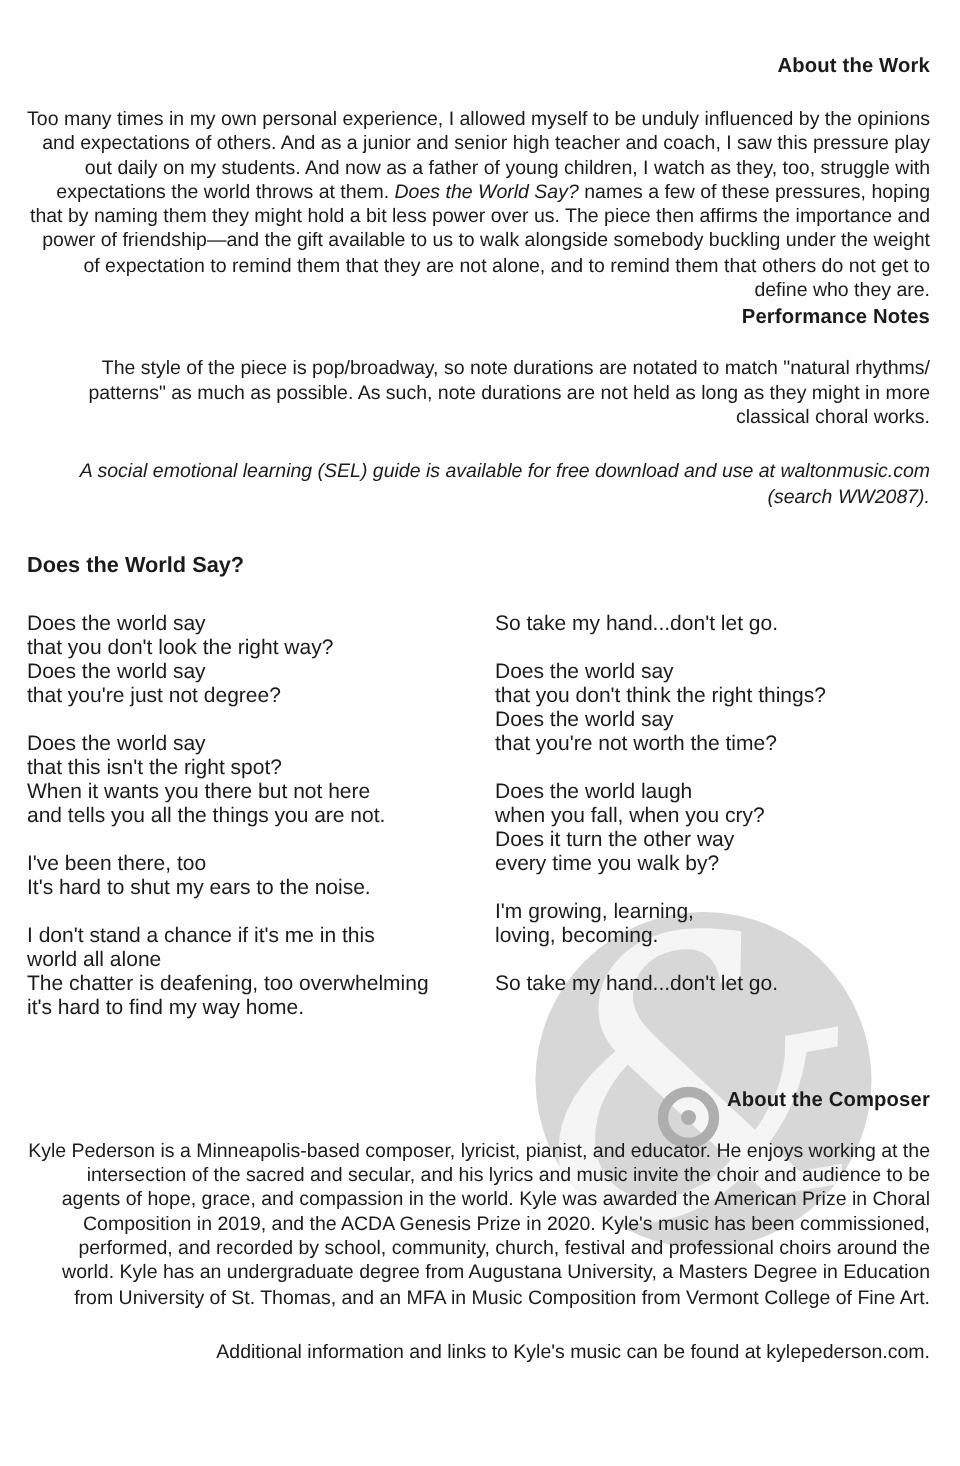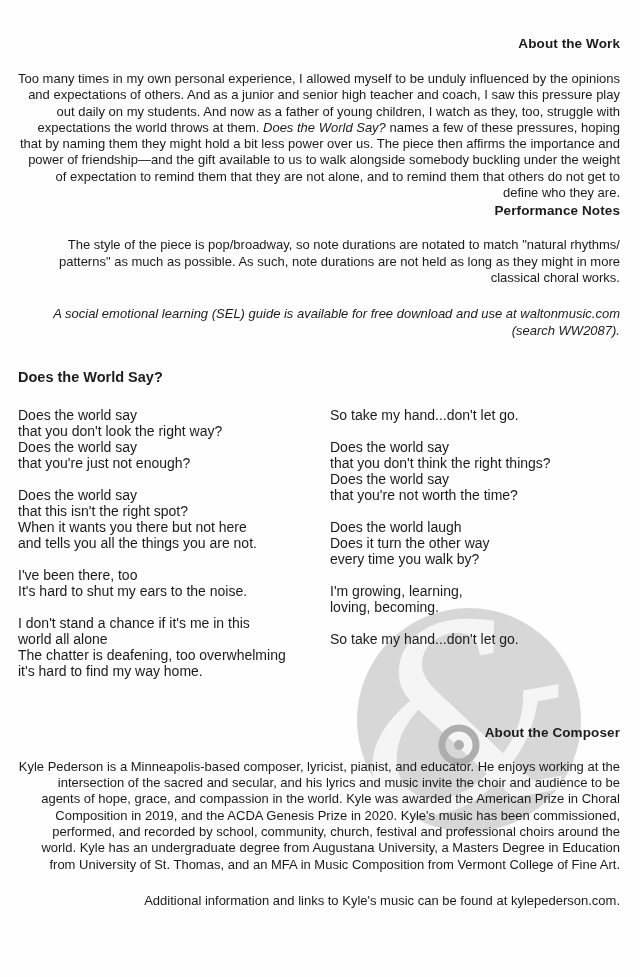--- a/index.html
+++ b/index.html
@@ -109,21 +109,21 @@
     <p class="body-text sel-note">A social emotional learning (SEL) guide is available for free download and use at waltonmusic.com (search WW2087).</p>
 
     <div class="lyrics-heading">Does the World Say?</div>
 
     <div class="lyrics-columns">
       <div class="lyrics-col-left">
           <div class="stanza">
             <div class="lyric-line">Does the world say</div>
             <div class="lyric-line">that you don't look the right way?</div>
             <div class="lyric-line">Does the world say</div>
-            <div class="lyric-line">that you're just not enough?</div>
+            <div class="lyric-line">that you're just not degree?</div>
           </div>
           <div class="stanza">
             <div class="lyric-line">Does the world say</div>
             <div class="lyric-line">that this isn't the right spot?</div>
             <div class="lyric-line">When it wants you there but not here</div>
             <div class="lyric-line">and tells you all the things you are not.</div>
           </div>
           <div class="stanza">
             <div class="lyric-line">I've been there, too</div>
             <div class="lyric-line">It's hard to shut my ears to the noise.</div>
@@ -140,20 +140,21 @@
             <div class="lyric-line">So take my hand...don't let go.</div>
           </div>
           <div class="stanza">
             <div class="lyric-line">Does the world say</div>
             <div class="lyric-line">that you don't think the right things?</div>
             <div class="lyric-line">Does the world say</div>
             <div class="lyric-line">that you're not worth the time?</div>
           </div>
           <div class="stanza">
             <div class="lyric-line">Does the world laugh</div>
+            <div class="lyric-line">when you fall, when you cry?</div>
             <div class="lyric-line">Does it turn the other way</div>
             <div class="lyric-line">every time you walk by?</div>
           </div>
           <div class="stanza">
             <div class="lyric-line">I'm growing, learning,</div>
             <div class="lyric-line">loving, becoming.</div>
           </div>
           <div class="stanza">
             <div class="lyric-line">So take my hand...don't let go.</div>
           </div>

